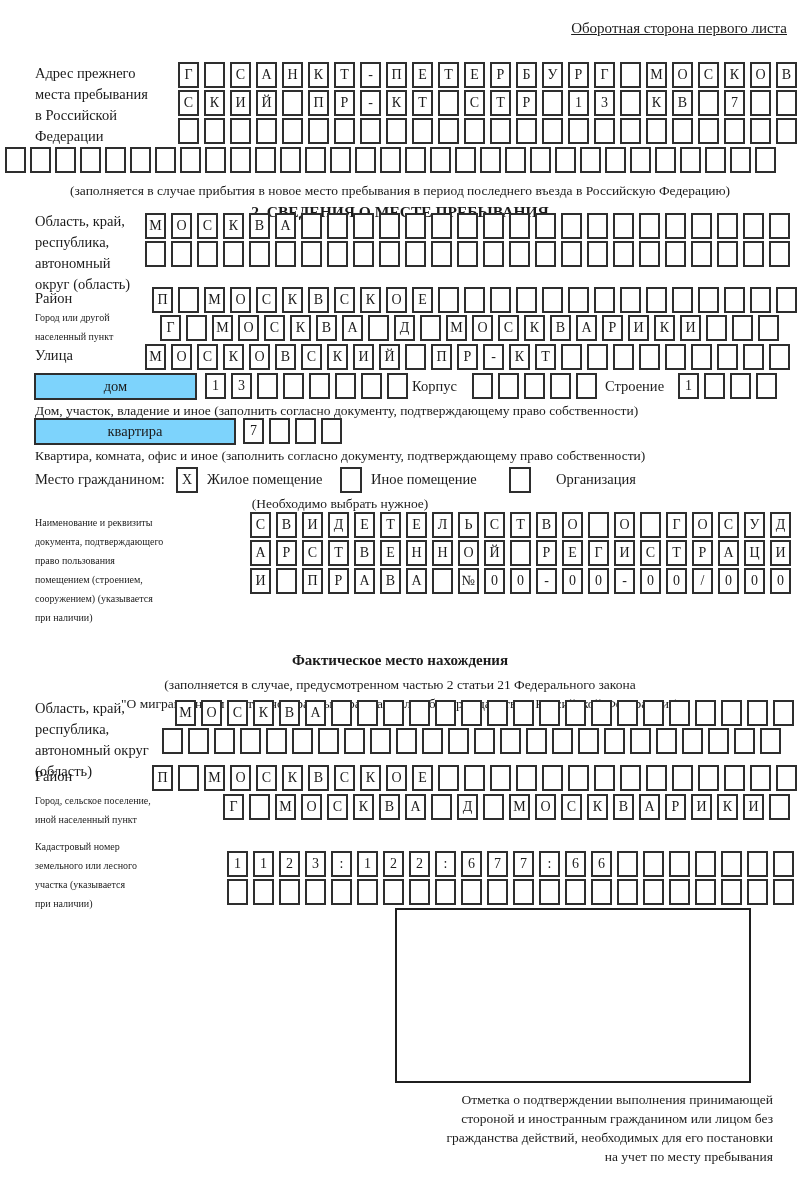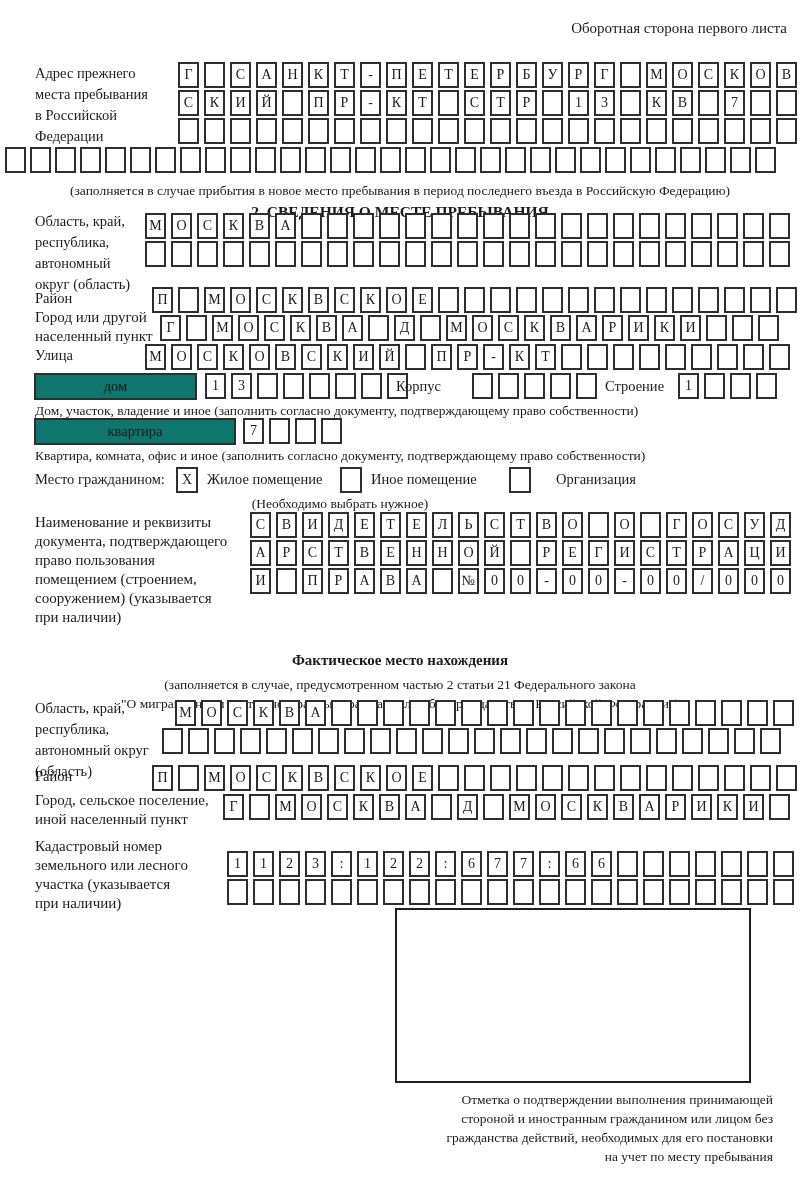--- a/index.html
+++ b/index.html
@@ -1,30 +1,30 @@
 <!DOCTYPE html>
 <html><head>
 <meta charset="utf-8">
 <style>
   html,body{margin:0;padding:0;background:#fff;}
   .page{position:relative;width:800px;height:1180px;background:#fff;overflow:hidden;
         font-family:"Liberation Serif","DejaVu Serif",serif;color:#1b1b1b;}
-  .hdr{position:absolute;top:20px;right:13px;font-size:15px;}
+  .hdr{position:absolute;top:20px;right:13px;font-size:15px;text-decoration:underline;}
   .lbl{position:absolute;font-size:14.5px;line-height:21px;white-space:pre-line;}
-  .lbl-tight{position:absolute;font-size:15px;line-height:19px;white-space:pre-line;}
+  .lbl-tight{position:absolute;font-size:10px;line-height:19px;white-space:pre-line;}
   .cap{position:absolute;font-size:13.5px;line-height:19px;white-space:pre-line;text-align:center;}
   .center{left:0;width:800px;text-align:center;margin-top:13px;}
   .bold{font-weight:bold;}
   .cellrow{position:absolute;display:flex;gap:5px;}
   .cellrow.tight{gap:4px;}
   .cell{flex:0 0 21px;width:21px;height:26px;box-sizing:border-box;border:2px solid #2e2e2e;
         background:#fff;display:flex;align-items:center;justify-content:center;
         font-size:14px;line-height:1;}
   .widebox{position:absolute;height:27px;box-sizing:border-box;border:2px solid #2e2e2e;
-        display:flex;align-items:center;justify-content:center;font-size:14.5px;background:#0f766e;}
+        display:flex;align-items:center;justify-content:center;font-size:14.5px;background:#7dd3fc;}
   .checkbox{position:absolute;width:22px;height:26px;box-sizing:border-box;border:2px solid #2e2e2e;
         display:flex;align-items:center;justify-content:center;font-size:14px;background:#fff;}
   .inline-lbl{position:absolute;font-size:14.5px;}
   .markbox{position:absolute;left:395px;top:908px;width:356px;height:175px;
         box-sizing:border-box;border:2px solid #1f1f1f;background:#fff;}
 </style>
 </head>
 <body>
 
 <div class="page">
@@ -300,21 +300,21 @@
   <div class="cellrow" style="left:205px;top:373px">
       <div class="cell">1</div>
       <div class="cell">3</div>
       <div class="cell"></div>
       <div class="cell"></div>
       <div class="cell"></div>
       <div class="cell"></div>
       <div class="cell"></div>
       <div class="cell"></div>
     </div>
-  <div class="inline-lbl" style="left:396px;top:378px">Корпус</div>
+  <div class="inline-lbl" style="left:412px;top:378px">Корпус</div>
   <div class="cellrow" style="left:472px;top:373px">
       <div class="cell"></div>
       <div class="cell"></div>
       <div class="cell"></div>
       <div class="cell"></div>
       <div class="cell"></div>
     </div>
   <div class="inline-lbl" style="left:605px;top:378px">Строение</div>
   <div class="cellrow" style="left:678px;top:373px">
       <div class="cell">1</div>

